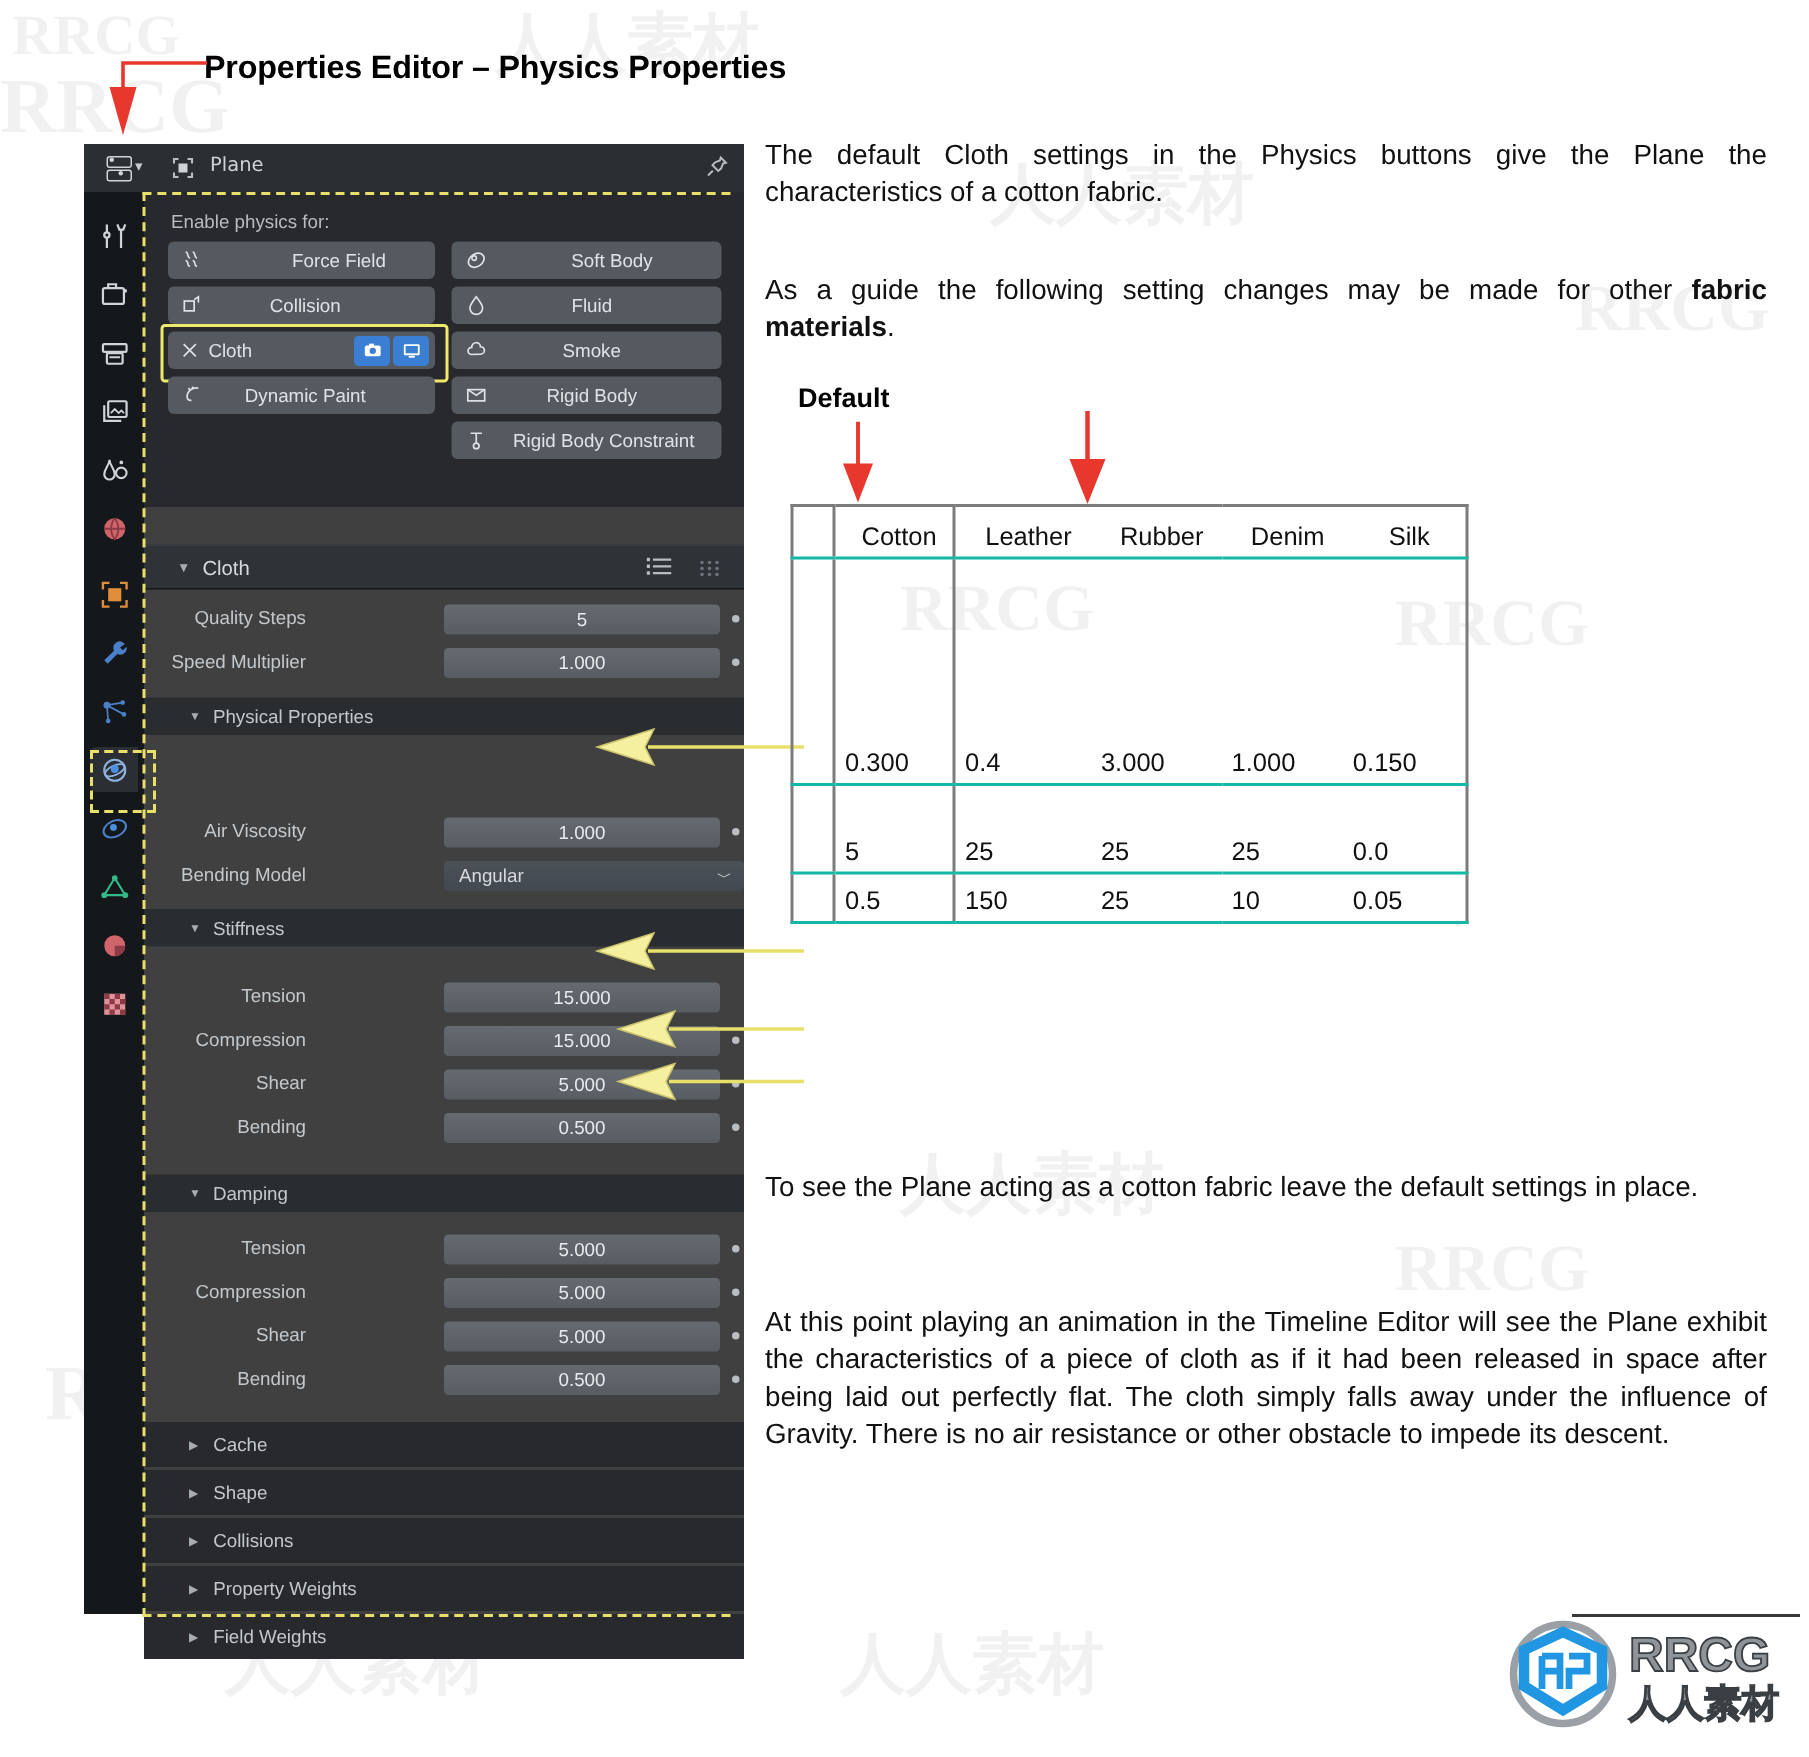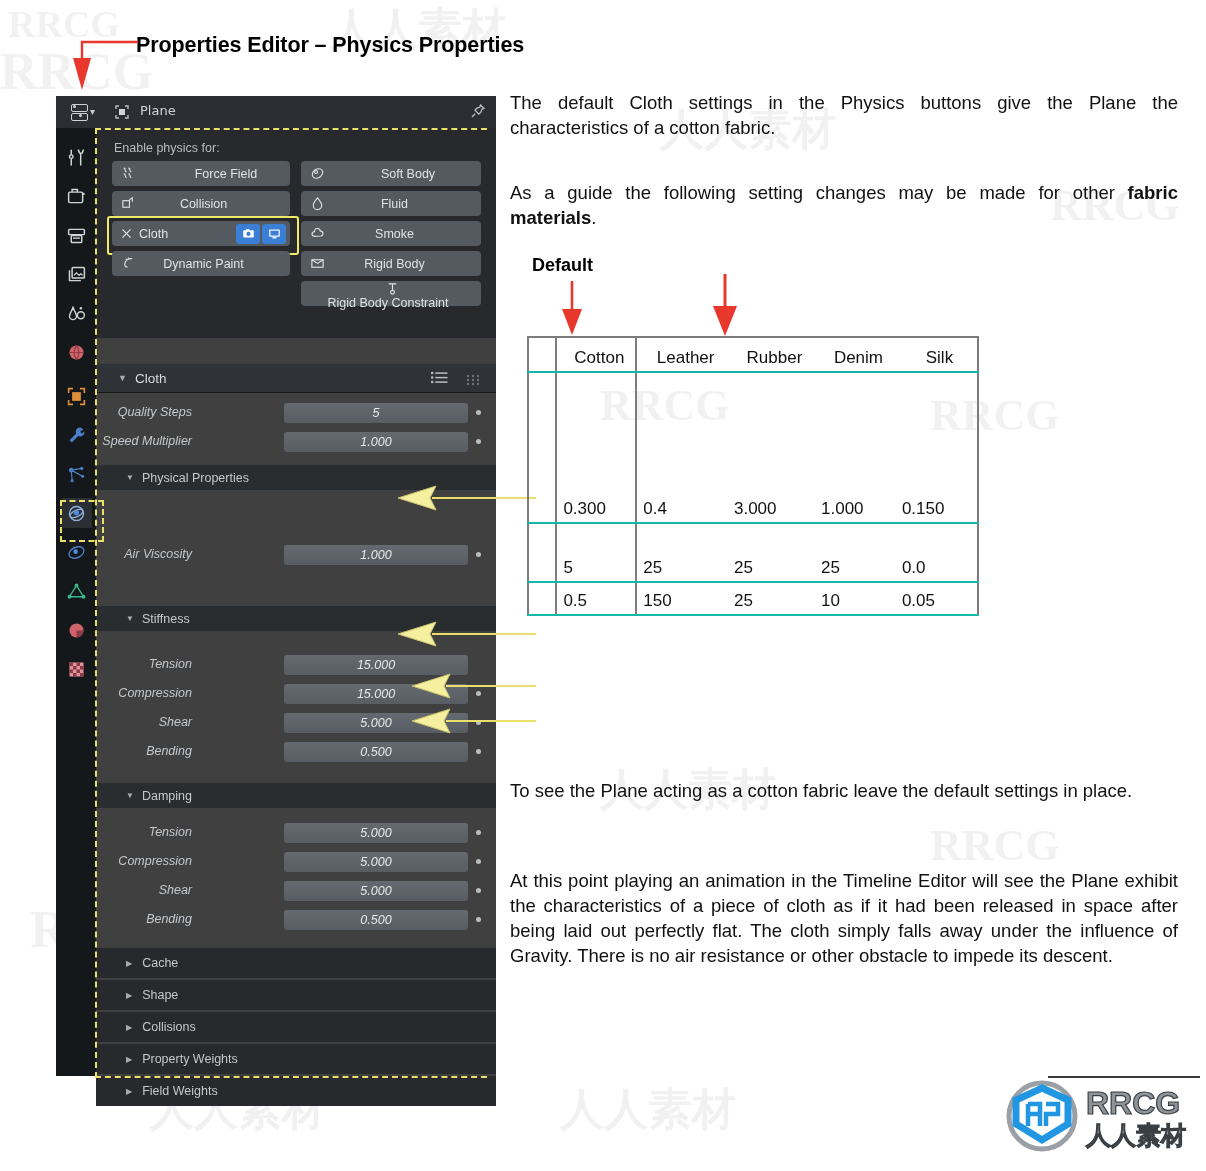--- a/index.html
+++ b/index.html
@@ -100,21 +100,21 @@
   }
   .sect-head .tri{margin-left:30px;color:#a8adb2;font-size:8px;}
   .sect-head .nm{margin-left:8px;font-size:12.5px;color:#c3c8cc;}
   .closed-head{
     position:absolute;left:0;width:400px;height:30px;background:#27292c;
     display:flex;align-items:center;
   }
   .closed-head .tri{margin-left:30px;color:#a8adb2;font-size:8px;}
   .closed-head .nm{margin-left:10px;font-size:12.5px;color:#c3c8cc;}
   
-  .prow{position:absolute;left:0;width:328px;height:21px;font-style:italic;}
+  .prow{position:absolute;left:12px;width:328px;height:21px;}
   .prow .lab{position:absolute;right:232px;top:2px;font-size:12.5px;color:#c3c8cc;
      white-space:nowrap;}
   .prow .field{
     position:absolute;left:188px;top:0;width:184px;height:20px;border-radius:3px;
     background:linear-gradient(#646a70,#575d63);
     display:flex;align-items:center;justify-content:center;
   }
   .prow .field span{font-size:12.5px;color:#e7eaec;}
   .prow .dot{position:absolute;left:380px;top:7px;width:5px;height:5px;
      border-radius:50%;background:#b9bec3;}
@@ -385,21 +385,21 @@
       </div>
       <div class="phys-btn col2" style="left:205px;top:123px;width:180px;">
         <span class="ic">
           <svg width="15" height="15" viewBox="0 0 16 16">
               <rect x="2" y="4" width="12" height="8" stroke="#dfe3e6" stroke-width="1.2" fill="none"></rect>
               <path d="M2 4l6 4 6-4" stroke="#dfe3e6" stroke-width="1.1" fill="none"></path>
             </svg>
         </span>
         <span class="tx">Rigid Body</span>
       </div>
-      <div class="phys-btn col2" style="left:205px;top:153px;width:180px;flex-direction:column;">
+      <div class="phys-btn col2" style="left:205px;top:153px;width:180px;">
         <span class="ic">
           <svg width="15" height="15" viewBox="0 0 16 16">
               <path d="M4 3h8M8 3v7M8 10a2 2 0 100 4 2 2 0 100-4" stroke="#dfe3e6" stroke-width="1.2" fill="none"></path>
             </svg>
         </span>
         <span class="tx" style="padding-right:6px;">Rigid Body Constraint</span>
       </div>
     </div>
 
     <div class="panel-head" style="top:235px;">
@@ -452,20 +452,27 @@
     <div class="sect-head" style="top:337px;">
       <span class="tri">▼</span>
       <span class="nm">Physical Properties</span>
     </div>
     <div class="prow" style="top:417px;">
       <span class="lab">Air Viscosity</span>
       <span class="field">
           <span>1.000</span>
         </span>
       <span class="dot"></span>
+    </div>
+    <div class="prow dropdown" style="top:446px;">
+      <span class="lab">Bending Model</span>
+      <span class="field" style="width:190px;">
+        <span>Angular</span>
+        <span class="dd">﹀</span>
+      </span>
     </div>
 
     <div class="sect-head" style="top:478px;">
       <span class="tri">▼</span>
       <span class="nm">Stiffness</span>
     </div>
     <div class="prow" style="top:527px;">
       <span class="lab">Tension</span>
       <span class="field">
           <span>15.000</span>

